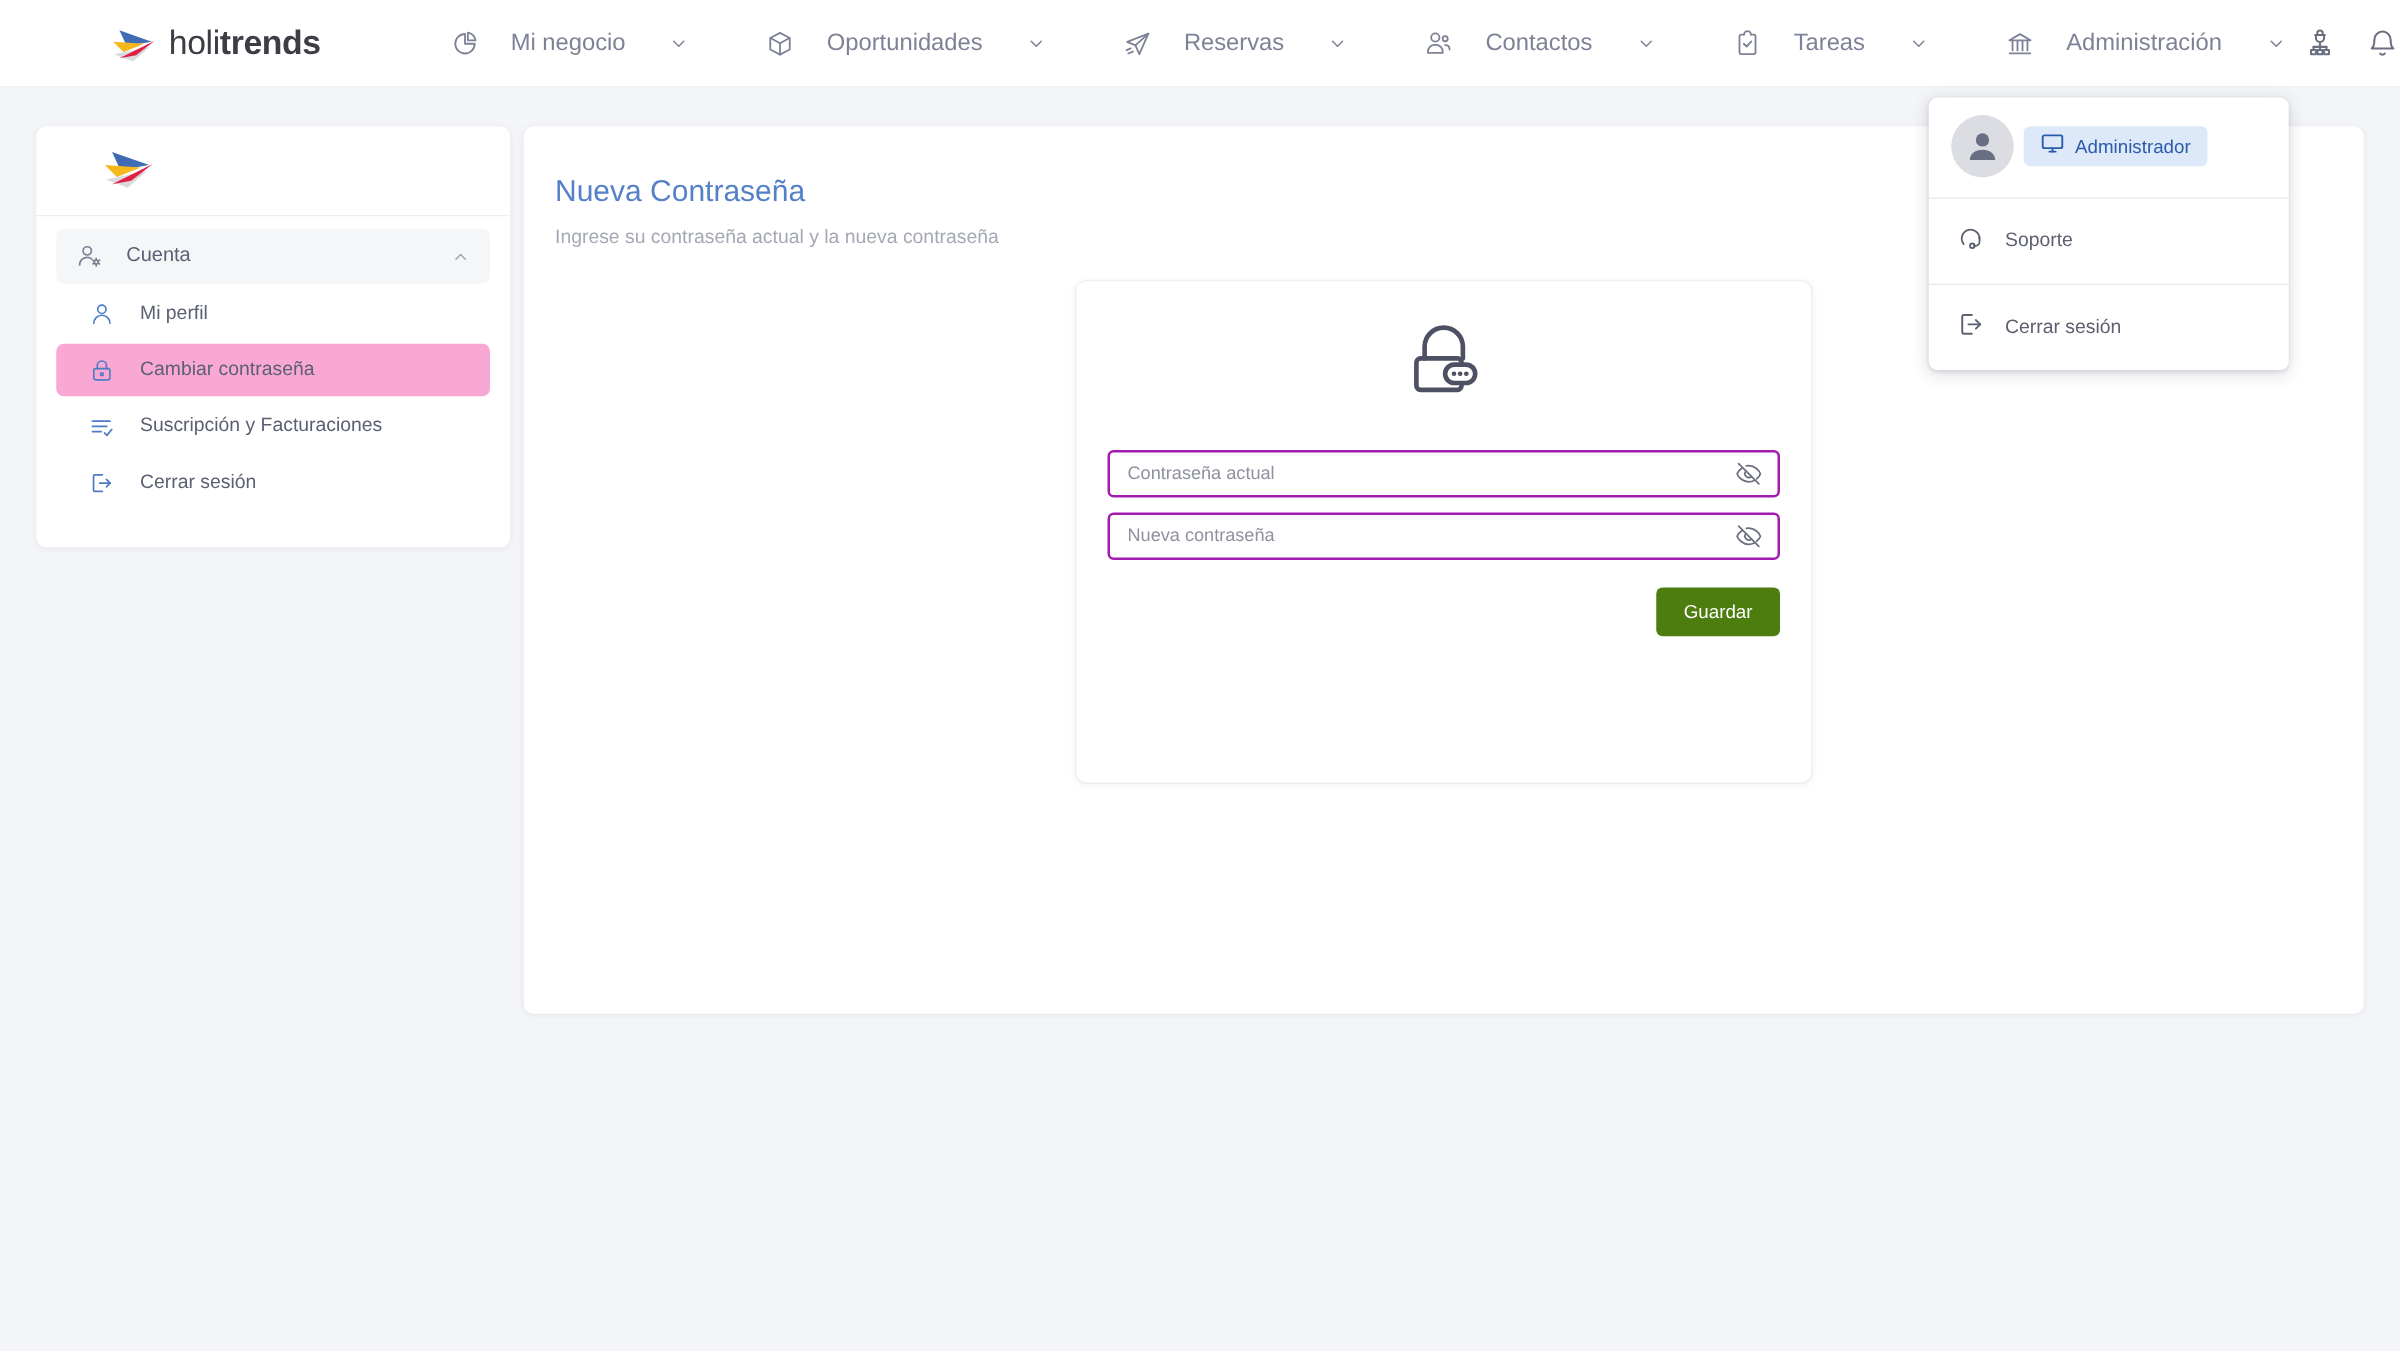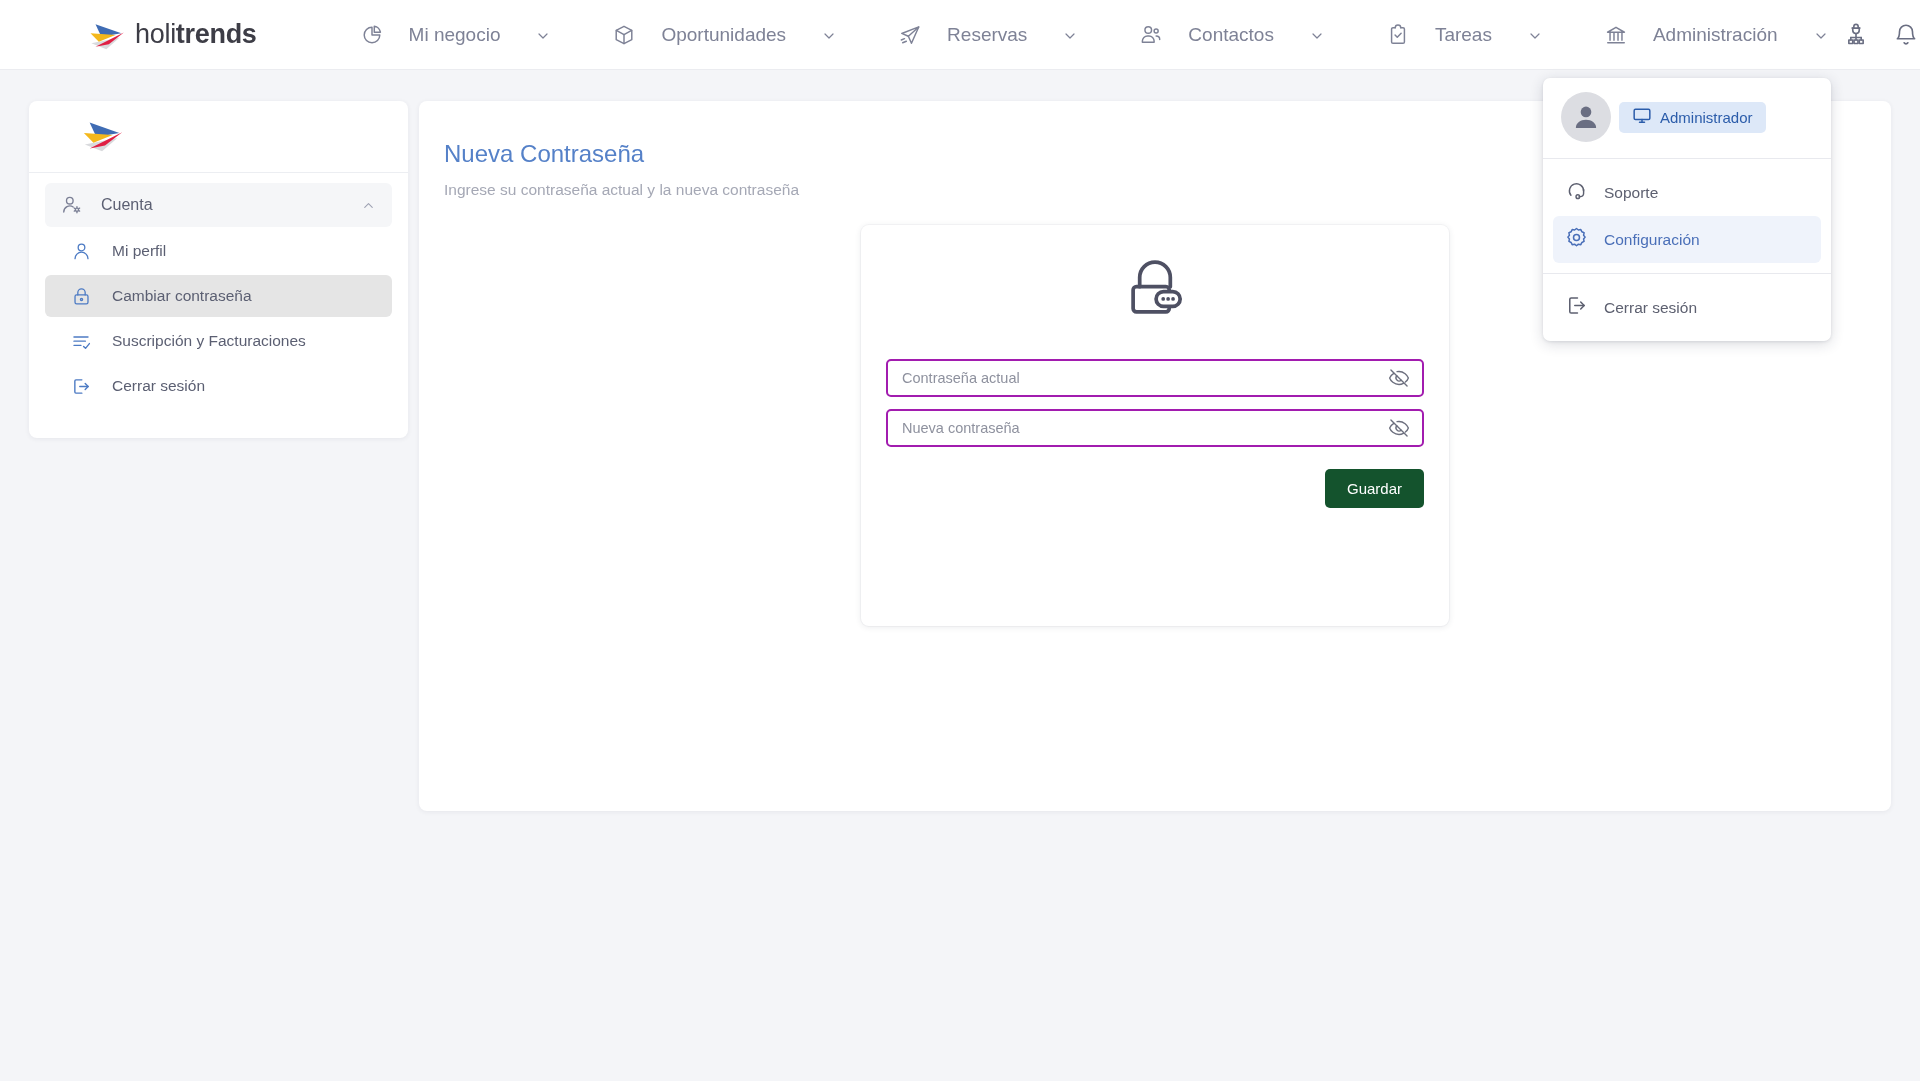--- a/index.html
+++ b/index.html
@@ -112,21 +112,21 @@
   .sb-group .g-label { margin-left: 18px; font-size: 16px; color: #5b5f72; }
   .sb-group .g-chev { margin-left: auto; width: 15px; height: 15px; color:#9ea2b3; }
   .sb-item {
     margin: 3px 16px; height: 42px;
     display: flex; align-items: center;
     padding: 0 16px 0 26px; border-radius: 6px;
     cursor: pointer; font-size: 15.5px; color: #5b5f72;
   }
   .sb-item .i-ic { width: 21px; height: 21px; color: #4d7bc4; flex:0 0 auto; }
   .sb-item .i-label { margin-left: 20px; }
-  .sb-item.active { background: #e5e5e5; }
+  .sb-item.active { background: #f9a8d4; }
   .sb-spacer { height: 10px; }
 
   
   .main-card {
     position: absolute; top: 101px; left: 419px;
     width: 1472px; height: 710px;
     background: #ffffff; border-radius: 8px;
     box-shadow: 0 1px 5px rgba(40,45,70,.07);
     z-index: 5;
   }
@@ -165,21 +165,21 @@
   .eye-btn {
     position: absolute; right: 12px; top: 50%; transform: translateY(-50%);
     width: 22px; height: 22px; cursor: pointer; color: #6c6f7e;
   }
   .f1 { margin-top: 30px; }
   .f2 { margin-top: 12px; }
   .f3 { margin-top: 12px; }
 
   .btn-row { display: flex; justify-content: flex-end; padding: 22px 25px 0 0; }
   .btn-save {
-    background: #14532d; color: #ffffff;
+    background: #4d7c0f; color: #ffffff;
     border: none; border-radius: 5px;
     font-size: 15px; padding: 11px 22px;
     cursor: pointer; font-family: "Liberation Sans", sans-serif;
   }
 </style>
 </head>
 <body>
 
 <div class="topnav">
 
@@ -354,29 +354,20 @@
     <div class="dd-item">
       <span>
         <svg viewBox="0 0 24 24" fill="none" stroke="currentColor" stroke-width="1.5" stroke-linecap="round" stroke-linejoin="round" width="23" height="23">
           <path d="M19.4 12.5A7.4 7.4 0 1 0 6.2 17"></path>
           <path d="M19.4 11v4.2a3.2 3.2 0 0 1-3.2 3.2h-1.5"></path>
           <circle cx="13.4" cy="18.4" r="1.9"></circle>
         </svg>
       </span>
       <span>Soporte</span>
     </div>
-    <div class="dd-item active">
-      <span>
-        <svg viewBox="0 0 24 24" fill="none" stroke="currentColor" stroke-width="1.6" stroke-linecap="round" stroke-linejoin="round" width="23" height="23">
-          <circle cx="12" cy="12" r="3.1"></circle>
-          <path d="M12 2.6l2 1.6 2.5-.5 1.1 2.3 2.3 1.1-.5 2.5 1.6 2-1.6 2 .5 2.5-2.3 1.1-1.1 2.3-2.5-.5-2 1.6-2-1.6-2.5.5-1.1-2.3-2.3-1.1.5-2.5-1.6-2 1.6-2-.5-2.5 2.3-1.1L7.5 3.7l2.5.5z"></path>
-        </svg>
-      </span>
-      <span>Configuración</span>
-    </div>
   </div>
   <div class="dd-sep"></div>
   <div class="dd-list">
     <div class="dd-item">
       <span>
         <svg viewBox="0 0 24 24" fill="none" stroke="currentColor" stroke-width="1.6" stroke-linecap="round" stroke-linejoin="round" width="23" height="23">
           <path d="M13 4.2H6.4A1.4 1.4 0 0 0 5 5.6v12.8a1.4 1.4 0 0 0 1.4 1.4H13"></path>
           <polyline points="16.4 8.4 20 12 16.4 15.6"></polyline>
             <path d="M20 12H10.2"></path>
         </svg>

